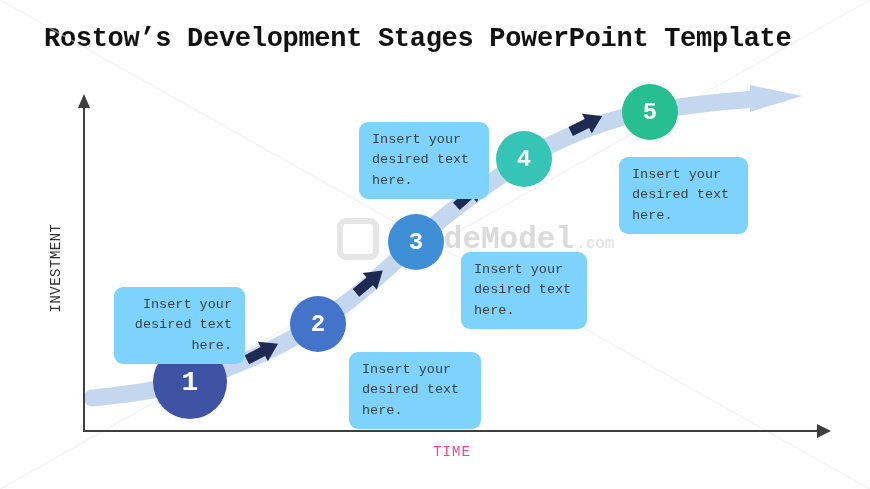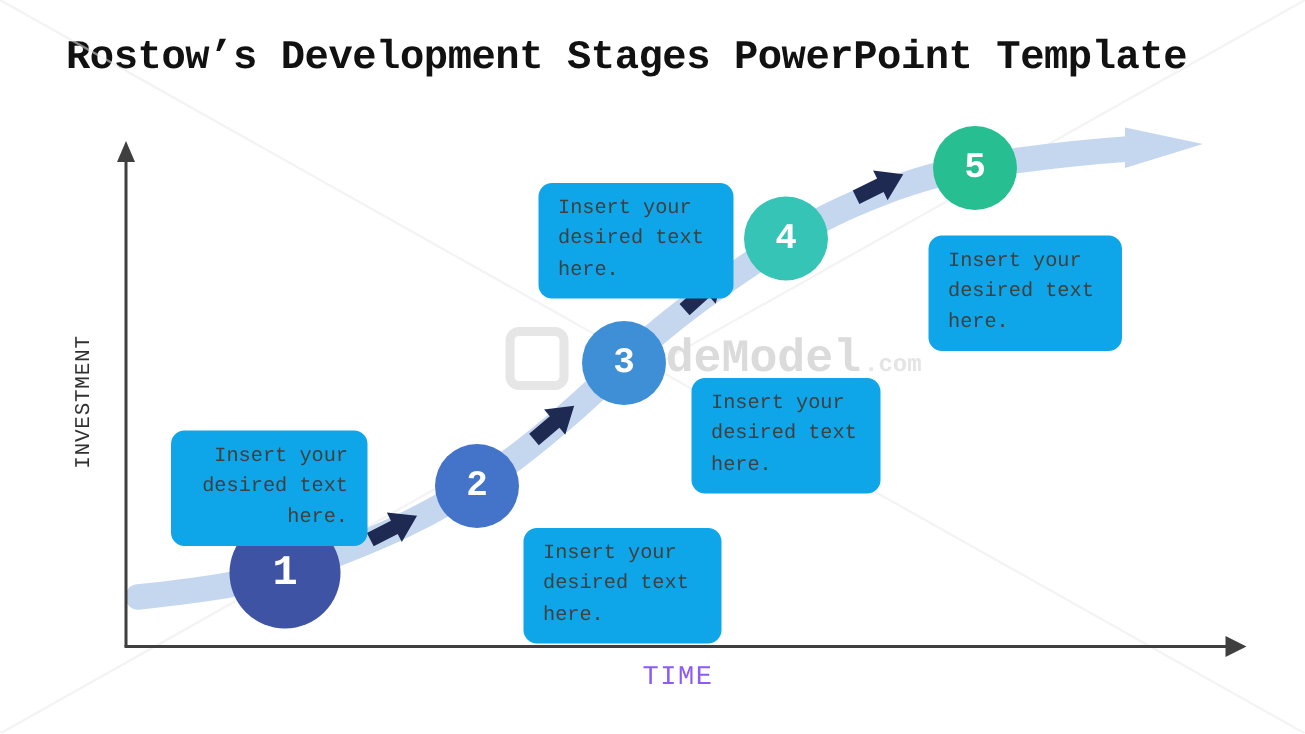--- a/index.html
+++ b/index.html
@@ -34,39 +34,39 @@
     position:absolute;border-radius:50%;
     display:flex;align-items:center;justify-content:center;
     color:#fff;font-weight:700;
   }
   .stage-1{left:153px;top:345px;width:74px;height:74px;font-size:28px;}
   .stage-2{left:290px;top:296px;width:56px;height:56px;font-size:24px;}
   .stage-3{left:388px;top:214px;width:56px;height:56px;font-size:24px;}
   .stage-4{left:496px;top:131px;width:56px;height:56px;font-size:24px;}
   .stage-5{left:622px;top:84px;width:56px;height:56px;font-size:24px;}
   .note{
-    position:absolute;background:#0ea5e9;border-radius:9px;
+    position:absolute;background:#7dd3fc;border-radius:9px;
     padding:8px 13px;font-size:13.5px;color:#404040;line-height:1.5;
     box-sizing:border-box;
   }
   .note span{display:block;}
   .note-1{left:114px;top:287px;width:131px;text-align:right;}
   .note-2{left:349px;top:352px;width:132px;}
   .note-3{left:359px;top:122px;width:130px;}
   .note-4{left:461px;top:252px;width:126px;}
   .note-5{left:619px;top:157px;width:129px;}
   .axis-label-y{
     position:absolute;left:56px;top:268px;
     transform:translate(-50%,-50%) rotate(-90deg);
     font-size:14px;color:#303030;letter-spacing:0.5px;white-space:nowrap;
   }
   .axis-label-x{
     position:absolute;left:452px;top:452px;
     transform:translate(-50%,-50%);
-    font-size:18px;color:#8b5cf6;letter-spacing:1px;
+    font-size:14px;color:#ec4899;letter-spacing:1px;
   }
 </style>
 </head>
 <body>
 
 <div class="slide">
 
   <div class="slide-title">Rostow’s Development Stages PowerPoint Template</div>
 
   <svg class="layer-svg" width="870" height="489" viewBox="0 0 870 489">

